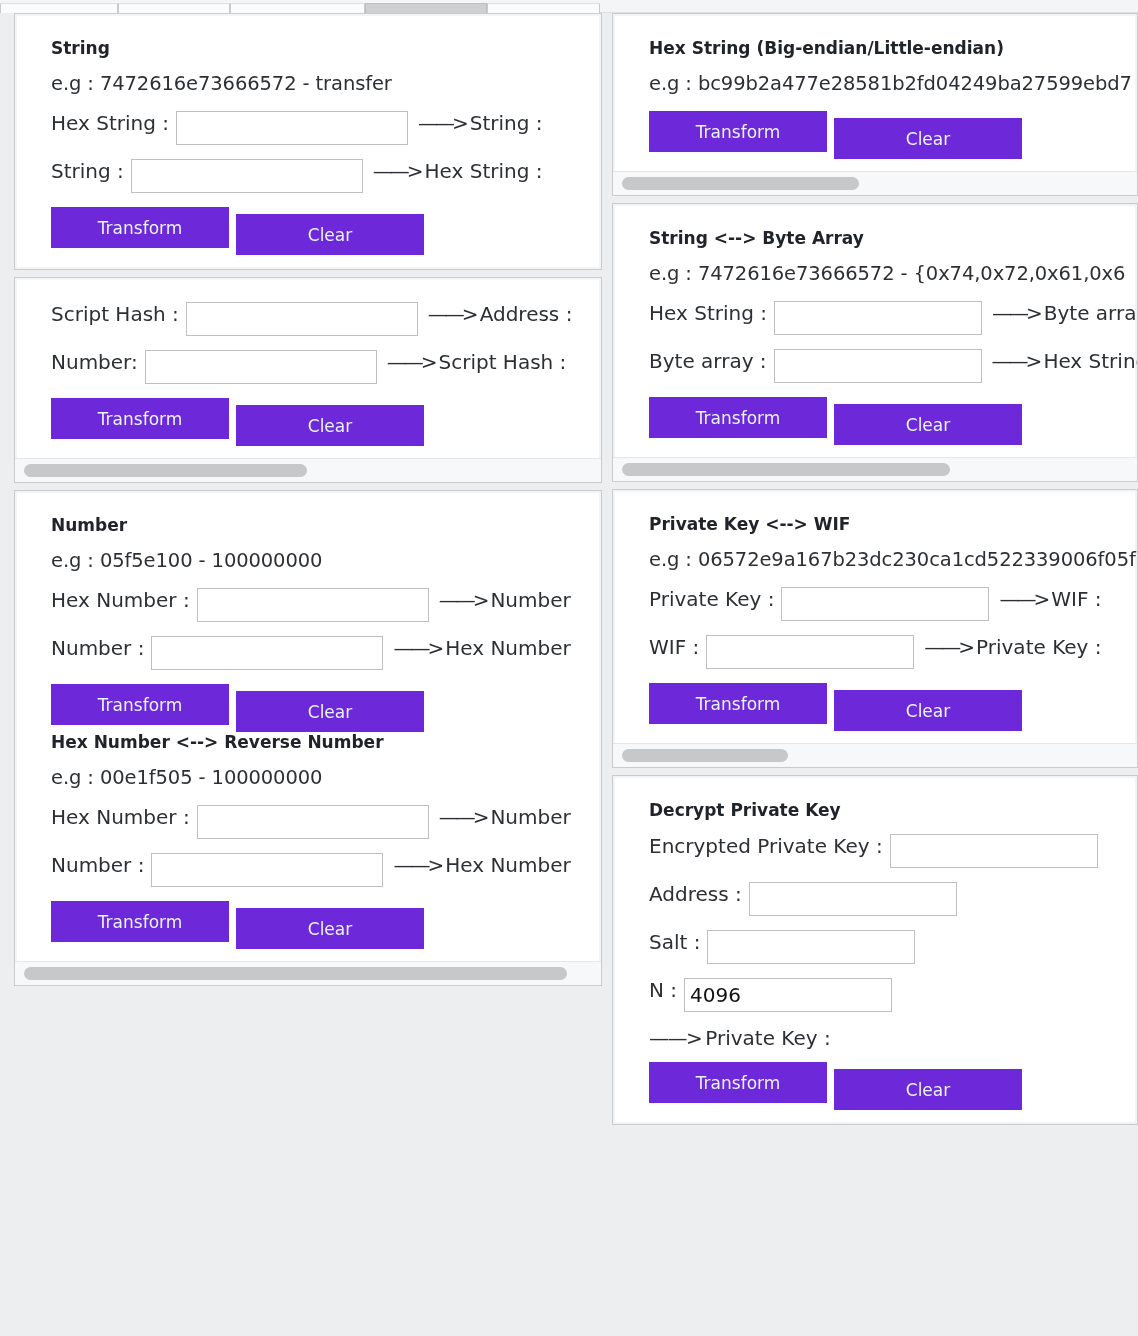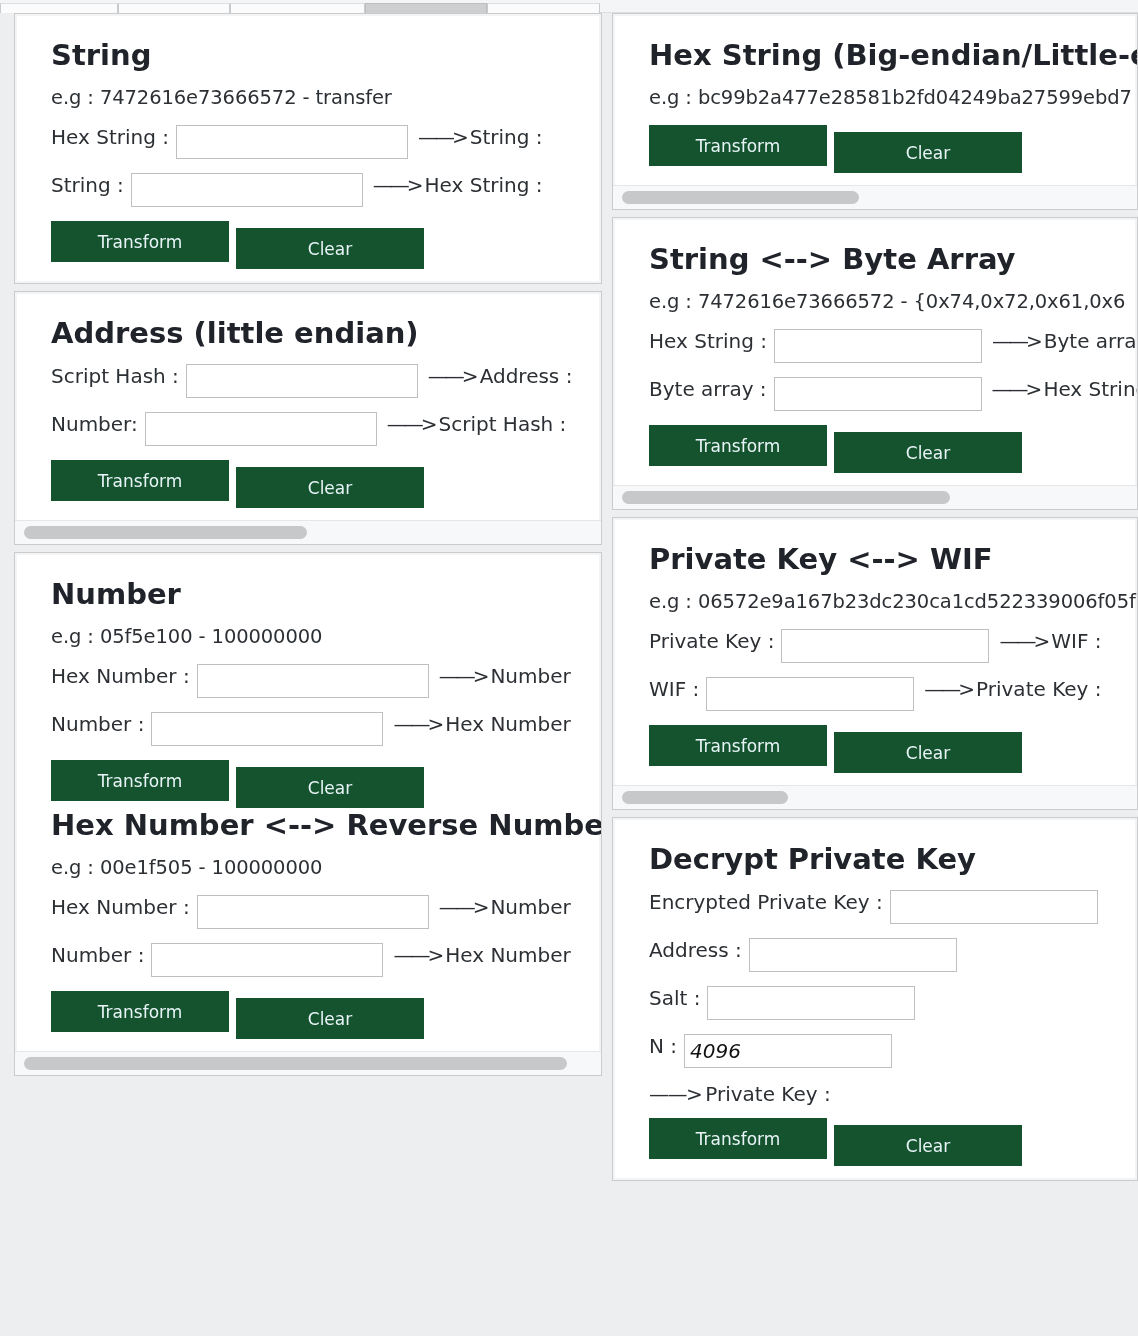--- a/index.html
+++ b/index.html
@@ -43,21 +43,21 @@
     margin-bottom: 7px;
   }
   .panel-body {
     padding: 24px 0 14px 36px;
     overflow: hidden;
     white-space: nowrap;
   }
 
   
   .panel-title {
-    font-size: 29px;
+    font-size: 17px;
     font-weight: bold;
     color: #20242a;
     letter-spacing: 0px;
     margin: 0 0 14px 0;
     white-space: nowrap;
   }
   .eg-line {
     font-size: 19.5px;
     color: #2c3034;
     margin: 0 0 16px 0;
@@ -78,21 +78,20 @@
   }
   .text-input {
     height: 34px;
     background: #ffffff;
     border: 1px solid #bdbfc0;
     font-family: "DejaVu Sans", "Liberation Sans", sans-serif;
     font-size: 20px;
     color: #111;
     padding: 0 5px;
     outline: none;
-    font-style: italic;
   }
   .arrow-to {
     font-size: 20px;
     color: #2c3034;
     margin-left: 10px;
     white-space: nowrap;
     letter-spacing: -1.5px;
   }
   .arrow-to .tail { letter-spacing: -3px; }
   .arrow-to .txt  { letter-spacing: 0px; margin-left: 4px; }
@@ -104,21 +103,21 @@
     white-space: nowrap;
     letter-spacing: -1.5px;
   }
   .standalone-out .txt { letter-spacing: 0; margin-left: 4px; }
 
   
   .btn-row { display: flex; margin-top: 6px; }
   .btn {
     height: 41px;
     border: none;
-    background: #14532d;
+    background: #6d28d9;
     color: #e8f4f8;
     font-family: "DejaVu Sans", "Liberation Sans", sans-serif;
     font-size: 17px;
     cursor: pointer;
     display: flex; align-items: center; justify-content: center;
   }
   .btn-transform { width: 178px; margin-right: 7px; }
   .btn-clear     { width: 188px; margin-top: 7px; }
 
   
@@ -166,21 +165,20 @@
           <span class="arrow-to"><span class="tail">——&gt;</span><span class="txt">Hex String :</span></span>
         </div>
         <div class="btn-row">
           <button class="btn btn-transform">Transform</button>
           <button class="btn btn-clear">Clear</button>
         </div>
       </div>
     </div>
     <div class="panel with-scroll">
       <div class="panel-body">
-        <div class="panel-title">Address (little endian)</div>
         <div class="field-row">
           <span class="field-label">Script Hash :</span>
           <input class="text-input" type="text" placeholder="" style="width: 232px;">
           <span class="arrow-to"><span class="tail">——&gt;</span><span class="txt">Address :</span></span>
         </div>
         <div class="field-row">
           <span class="field-label">Number:</span>
           <input class="text-input" type="text" placeholder="" style="width: 232px;">
           <span class="arrow-to"><span class="tail">——&gt;</span><span class="txt">Script Hash :</span></span>
         </div>

